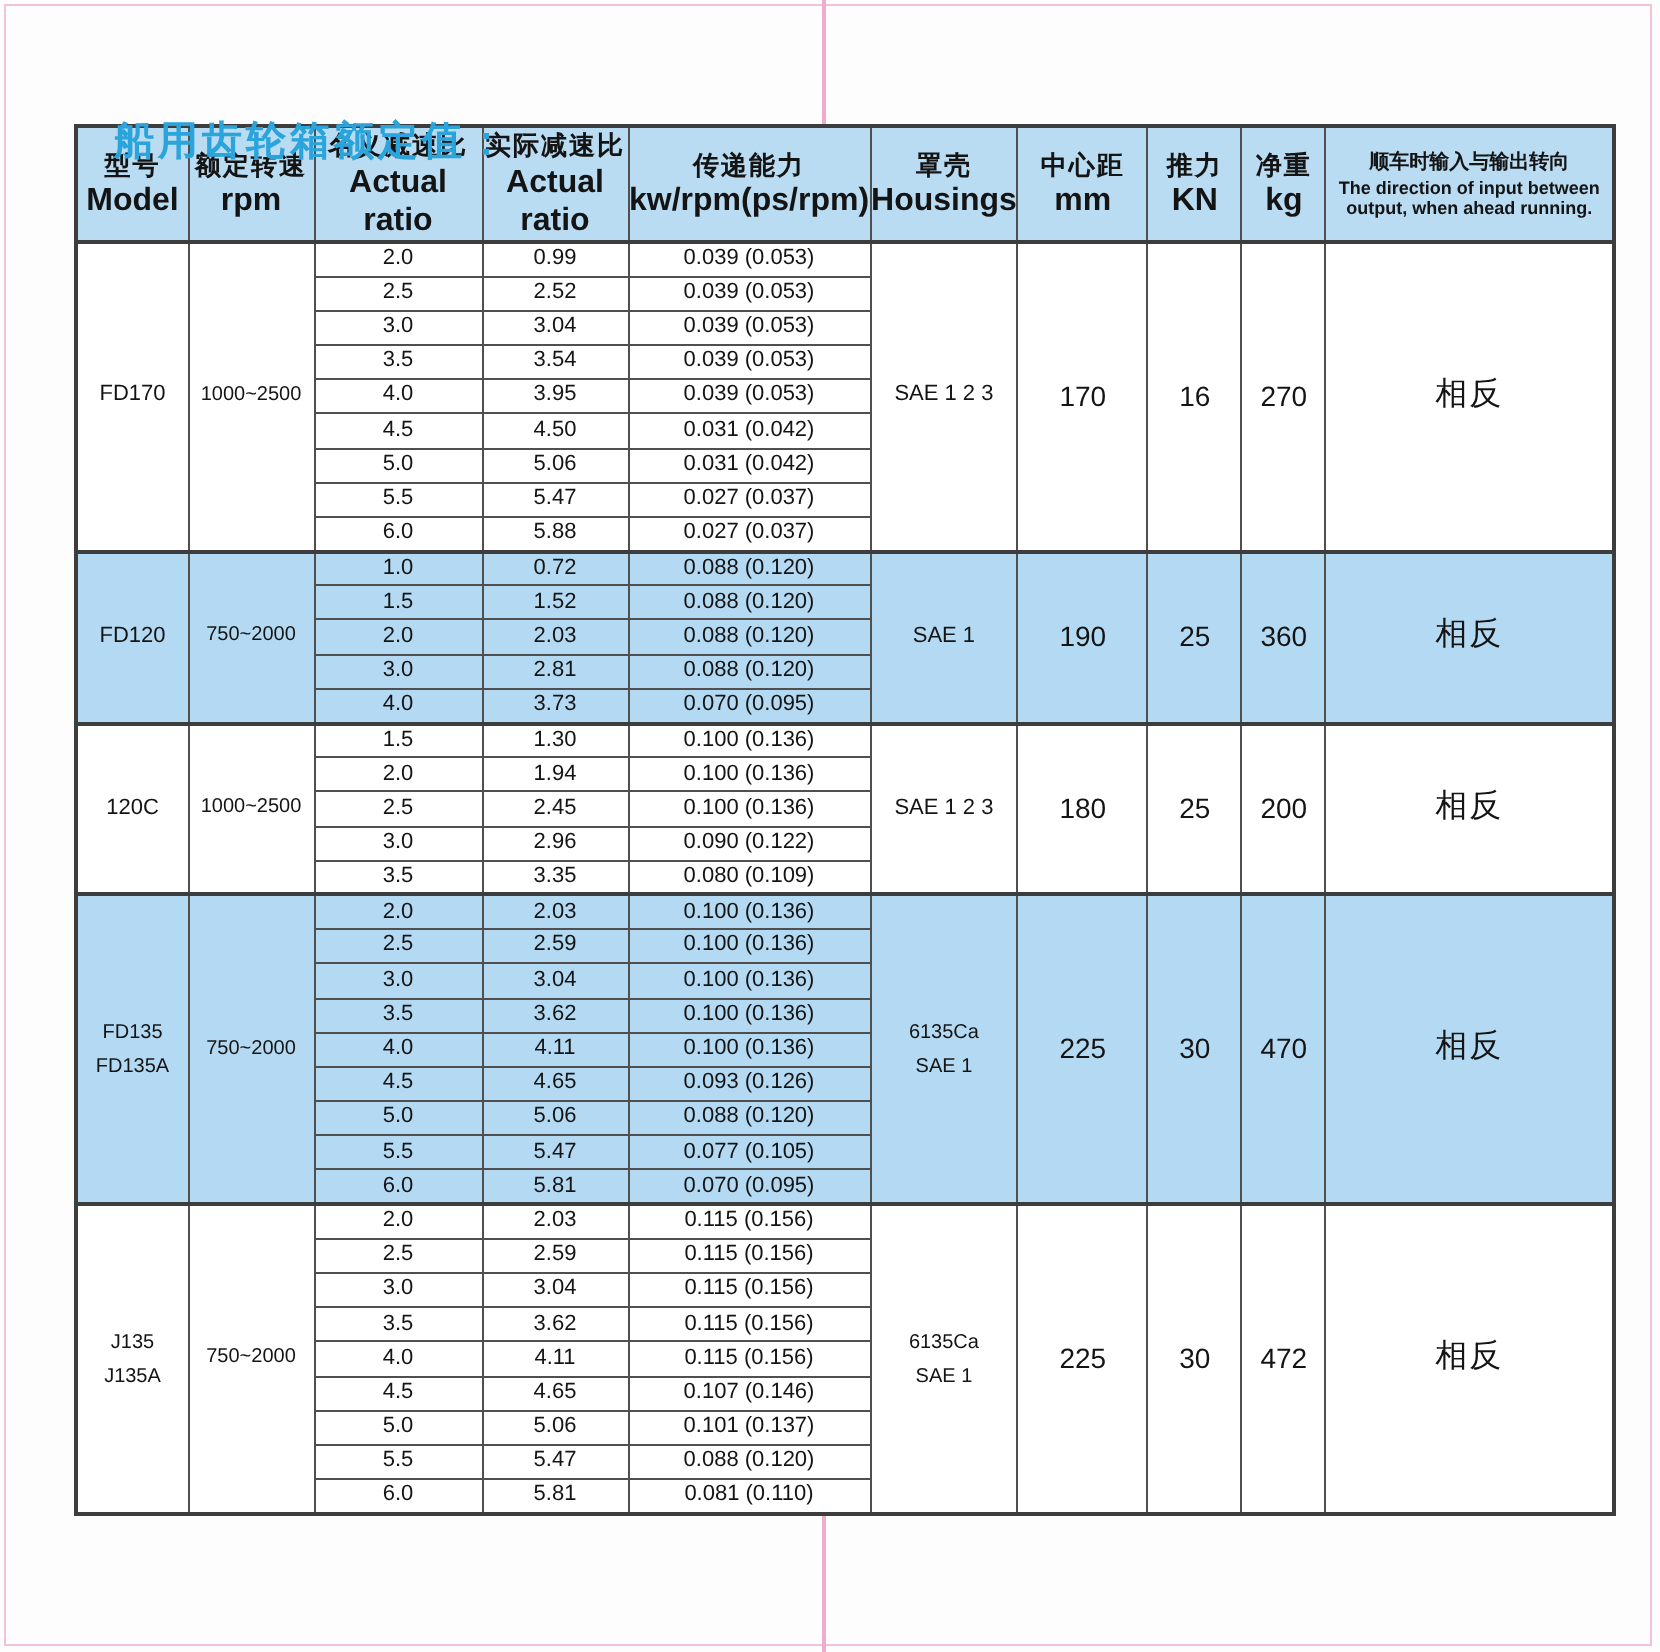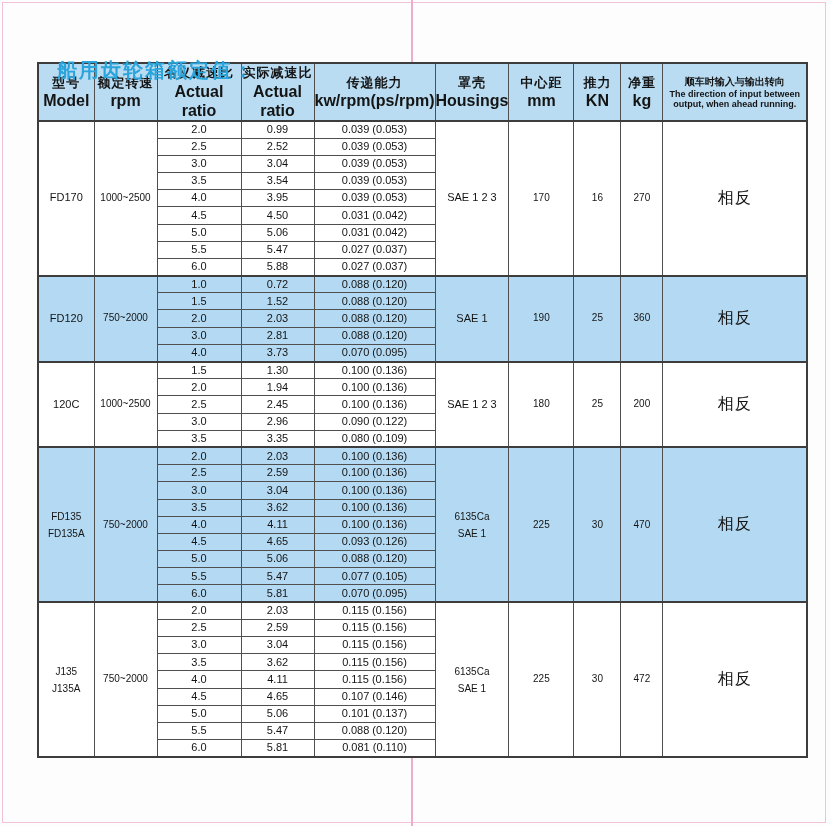--- a/index.html
+++ b/index.html
@@ -51,21 +51,21 @@
   .he { font-size:16px; font-weight:bold; line-height:1.2; }
   th.small .hz { font-size:10px; letter-spacing:0; line-height:1.4; }
   th.small .he { font-size:9px; line-height:1.15; }
   .data-row { height:17.2px; }
   .data-row td { font-size:11px; line-height:1.05; }
   .hl td { background:var(--hl-bg); }
   tr.block-first td { border-top:2px solid var(--line-heavy); }
   td.model-cell div, td.housings-cell div { font-size:10px; line-height:1.7; }
   td.rpm-cell { font-size:10px; }
   td.direction-cell { font-size:16px; letter-spacing:1px; }
-  td.mm-cell, td.kn-cell, td.kg-cell { font-size:10px; }
+  td.mm-cell, td.kn-cell, td.kg-cell { font-size:14px; }
 </style>
 </head>
 <body>
 
 <div class="page-frame"></div>
 <div class="fold-line"></div>
 
 <div class="page-title">船用齿轮箱额定值：</div>
 
 <table class="spec">

